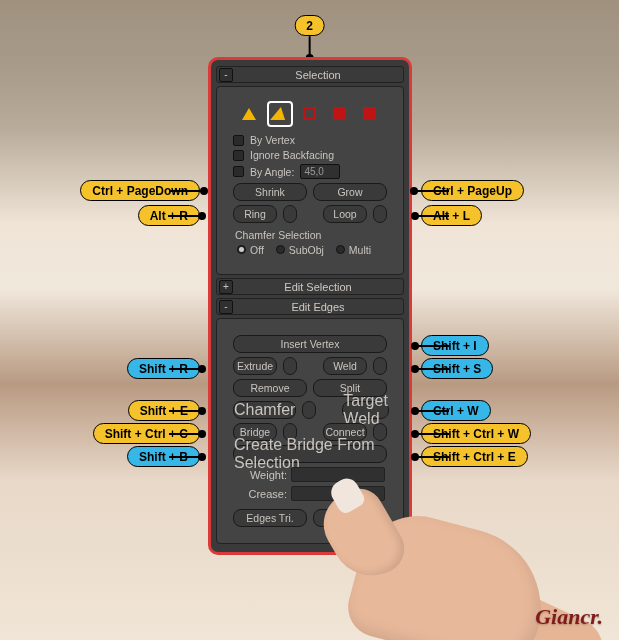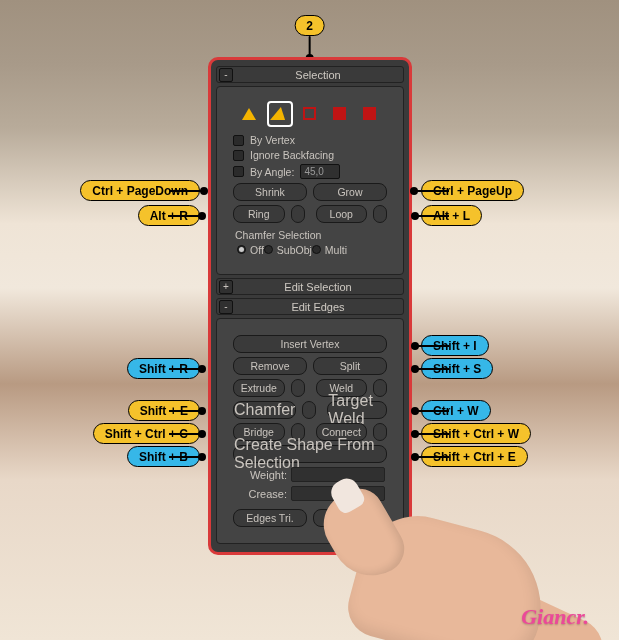--- a/index.html
+++ b/index.html
@@ -38,24 +38,24 @@
   .sq-r.outline { background:transparent; border:2px solid #c01414; }
 
   .chkrow { display:flex; align-items:center; gap:6px; margin:3px 4px; font-size:10.5px; }
   .chk { width:11px; height:11px; background:#2b2b2b; border:1px solid #111; border-radius:2px; }
   .num { width:40px; height:15px; background:#303030; border:1px solid #111; border-radius:2px; color:#999; font-size:10px; padding:0 3px; display:flex; align-items:center; }
 
   .btnrow { display:flex; gap:6px; margin:4px 4px; }
   .btn { flex:1; height:18px; background:#3a3a3a; border:1px solid #1a1a1a; border-radius:8px; color:#c9c4be; font-size:10.5px; display:flex; align-items:center; justify-content:center; }
   .btn.small { font-size:16px; }
   .btn.box { flex:0 0 14px; width:14px; padding:0; }
-  .btn.second { margin-left:5px; }
+  .btn.second { margin-left:20px; }
 
   .prevsel { margin:6px 6px 2px; font-size:10.5px; }
-  .radios { display:flex; margin:3px 8px 6px; font-size:10.5px; align-items:center; }
+  .radios { display:flex; gap:12px; margin:3px 8px 6px; font-size:10.5px; align-items:center; }
   .rad { width:9px; height:9px; border-radius:50%; background:#2b2b2b; border:1px solid #111; display:inline-block; margin-right:4px; position:relative; }
   .rad.on::after { content:''; position:absolute; left:1px; top:1px; width:5px; height:5px; background:#ccc; border-radius:50%; }
   .statusline { text-align:center; font-size:10.5px; color:#bdb8b1; margin:6px 0 2px; }
 
   .labrow { display:flex; align-items:center; gap:4px; margin:4px 6px; font-size:11px; }
   .labrow .lab { width:52px; text-align:right; }
   .labrow .field { flex:1; height:15px; background:#303030; border:1px solid #222; border-radius:2px; }
 
   
   .pill {
@@ -64,21 +64,21 @@
     padding:0 11px; white-space:nowrap;
   }
   .pill.y { background:#f5c22b; color:#000; }
   .pill.b { background:#36b7e8; color:#000; }
 
   .lead { position:absolute; height:2px; background:#000; }
   .lead::after { content:''; position:absolute; right:-4px; top:-3px; width:8px; height:8px; background:#000; border-radius:50%; }
   .lead.left::after { left:-4px; right:auto; }
 
   
-  .wm { position:absolute; right:30px; bottom:10px; color:#ec4899; font-style:italic; font-weight:bold; font-size:22px; text-shadow:0 1px 2px rgba(0,0,0,.25); font-family: Georgia, 'Times New Roman', serif; margin-top: 32px; }
+  .wm { position:absolute; right:16px; bottom:10px; color:#7f1d1d; font-style:italic; font-weight:bold; font-size:22px; text-shadow:0 1px 2px rgba(0,0,0,.25); font-family: Georgia, 'Times New Roman', serif; margin-top: 32px; }
 
   
   .hand { position:absolute; left:320px; top:455px; width:250px; height:185px; pointer-events:none; }
   .thumb { position:absolute; left:10px; top:35px; width:65px; height:90px; background:#e8b89a; border-radius:40px 30px 30px 50px; transform:rotate(-30deg); box-shadow:inset -3px -3px 8px rgba(0,0,0,.12);}
   .nail { position:absolute; left:13px; top:24px; width:28px; height:32px; background:#f1e6de; border-radius:12px 12px 8px 8px; transform:rotate(-30deg);}
   .palm { position:absolute; left:35px; top:70px; width:190px; height:130px; background:#e8b89a; border-radius:60px 80px 50px 30px; transform:rotate(15deg); box-shadow:inset -5px -5px 15px rgba(0,0,0,.1);}
   .wrist { position:absolute; left:140px; top:145px; width:140px; height:90px; background:#e6b596; border-radius:30px; transform:rotate(25deg);}
 </style>
 </head>
 <body>
@@ -153,42 +153,42 @@
   <div class="rollhdr">
     <span class="rollbtn">-</span>
     <span class="title">Edit Edges</span>
   </div>
 
   <div class="subpanel">
     <div class="btnrow">
         <div class="btn">Insert Vertex</div>
       </div>
     <div class="btnrow">
+      <div class="btn">Extrude</div>
+      <div class="btn box"></div>
+      <div class="btn second">Weld</div>
+      <div class="btn box"></div>
+    </div>
+    <div class="btnrow">
       <div class="btn">Remove</div>
       <div class="btn">Split</div>
     </div>
     <div class="btnrow">
-      <div class="btn">Extrude</div>
-      <div class="btn box"></div>
-      <div class="btn second">Weld</div>
-      <div class="btn box"></div>
-    </div>
-    <div class="btnrow">
       <div class="btn small">Chamfer</div>
       <div class="btn box"></div>
       <div class="btn second small">Target Weld</div>
     </div>
     <div class="btnrow">
       <div class="btn">Bridge</div>
       <div class="btn box"></div>
       <div class="btn second">Connect</div>
       <div class="btn box"></div>
     </div>
     <div class="btnrow">
-        <div class="btn small">Create Shape From Selection</div>
+        <div class="btn small">Create Bridge From Selection</div>
       </div>
     <div class="labrow">
       <span class="lab">Weight:</span>
       <span class="field"></span>
     </div>
     <div class="labrow">
       <span class="lab">Crease:</span>
       <span class="field"></span>
     </div>
     <div class="btnrow" style="margin-top:8px;">

